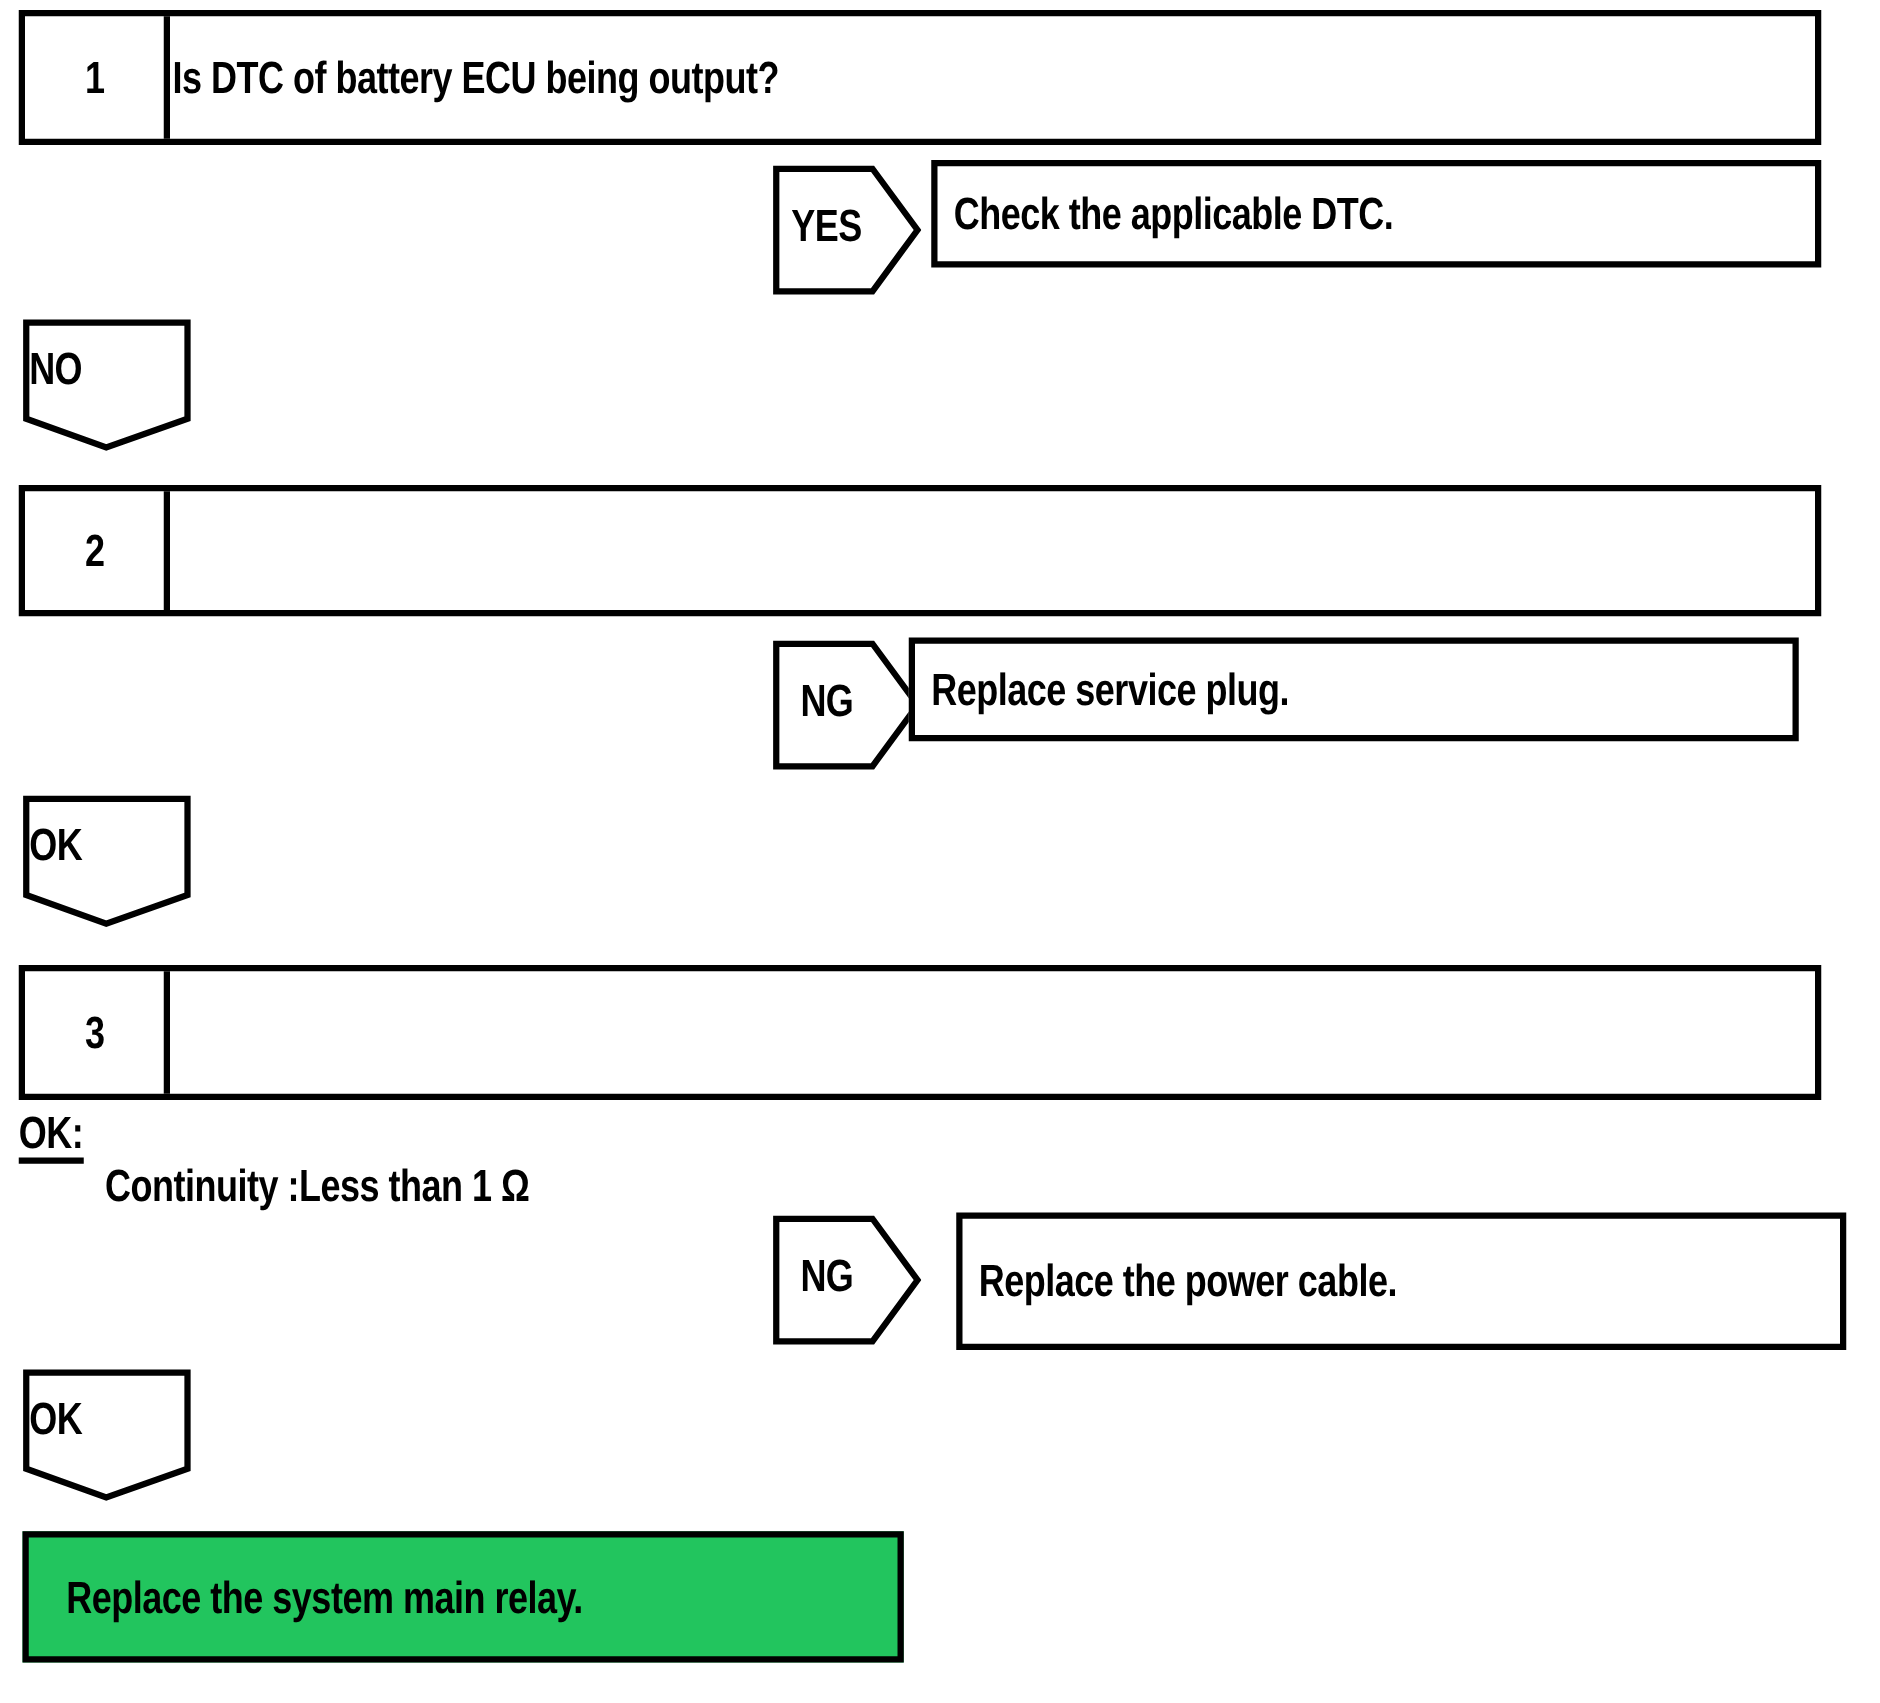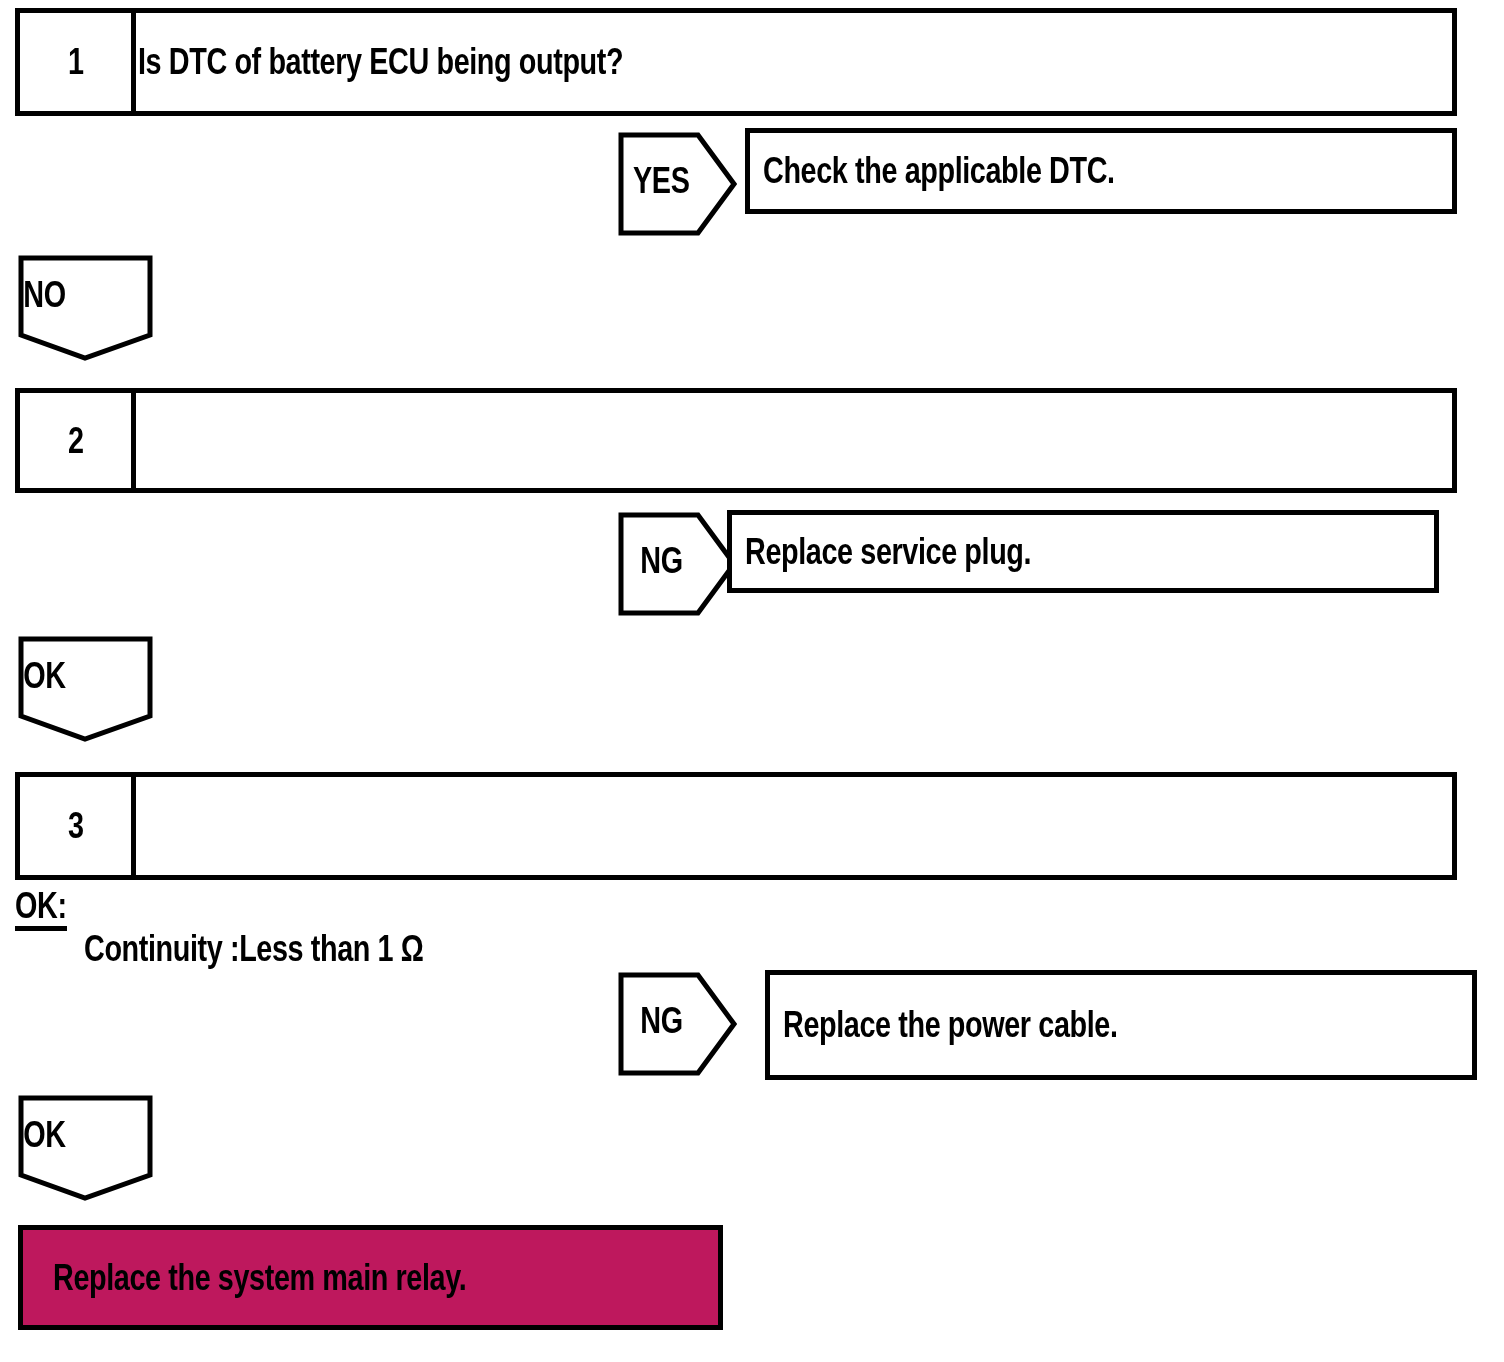--- a/index.html
+++ b/index.html
@@ -91,21 +91,21 @@
   }
   .spec-value { position: absolute; left: 84px; top: 931px; }
 
   
   .final-box {
     position: absolute;
     left: 18px; top: 1225px;
     width: 705px; height: 105px;
     border: 5px solid #000;
     box-sizing: border-box;
-    background: #be185d;
+    background: #22c55e;
     display: flex;
     align-items: center;
     padding-left: 30px;
   }
 </style>
 </head>
 <body>
 
 <div class="page">
 

